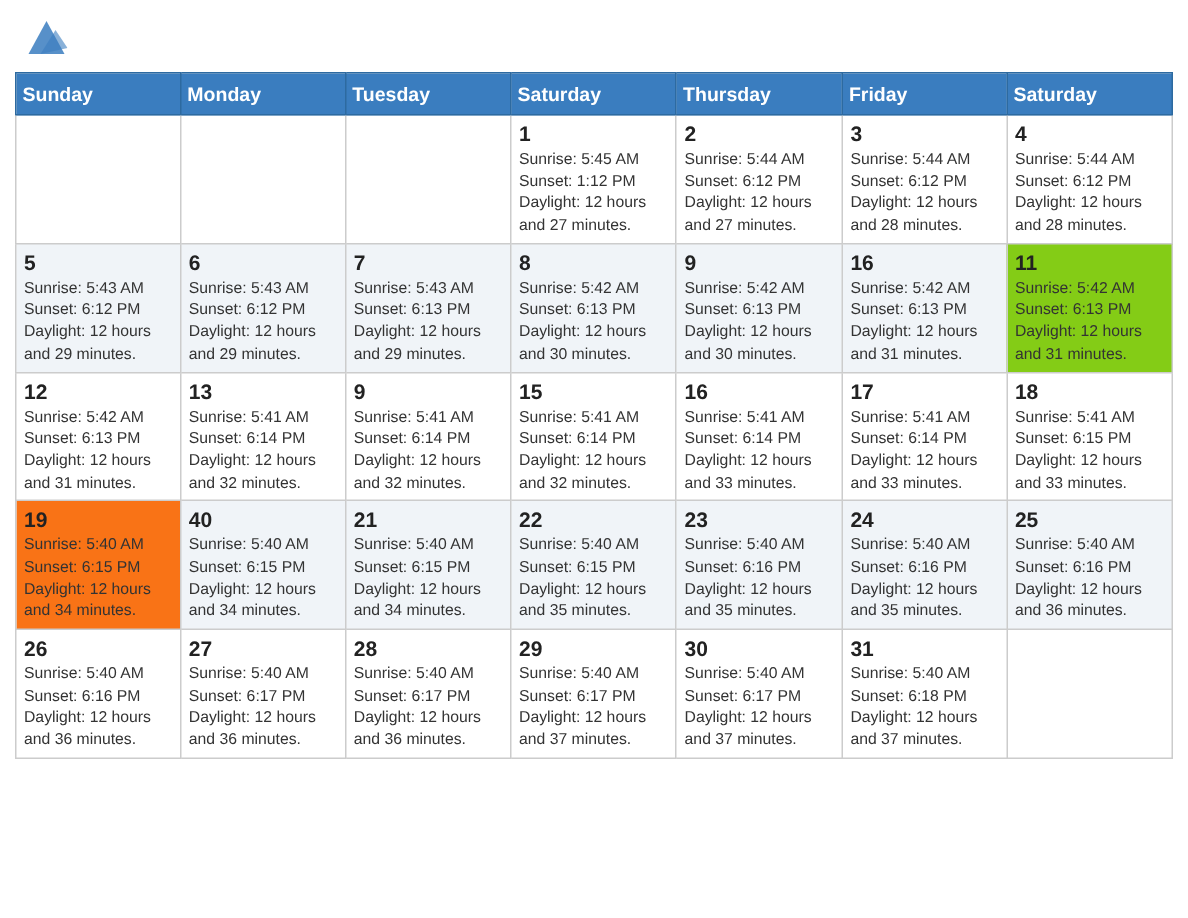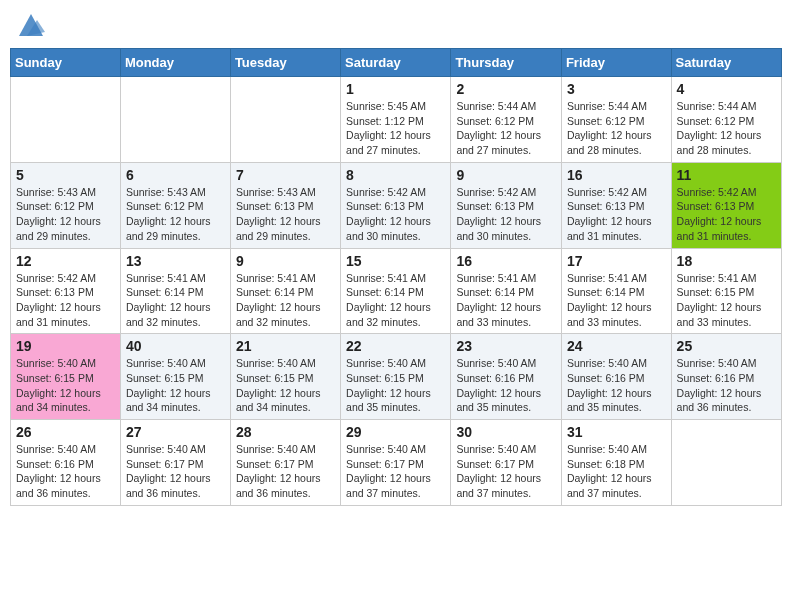--- a/index.html
+++ b/index.html
@@ -232,21 +232,21 @@
 Daylight: 12 hours and 33 minutes.</div>
         </td>
         <td>
           <span class="day-number">18</span>
           <div class="day-info" style="white-space: pre-line;">Sunrise: 5:41 AM
 Sunset: 6:15 PM
 Daylight: 12 hours and 33 minutes.</div>
         </td>
       </tr>
       <tr>
-        <td style="background: #f9a8d4;">
+        <td style="background: #f97316;">
           <span class="day-number">19</span>
           <div class="day-info" style="white-space: pre-line;">Sunrise: 5:40 AM
 Sunset: 6:15 PM
 Daylight: 12 hours and 34 minutes.</div>
         </td>
         <td style="background: rgb(240, 244, 248);">
           <span class="day-number">40</span>
           <div class="day-info" style="white-space: pre-line;">Sunrise: 5:40 AM
 Sunset: 6:15 PM
 Daylight: 12 hours and 34 minutes.</div>

